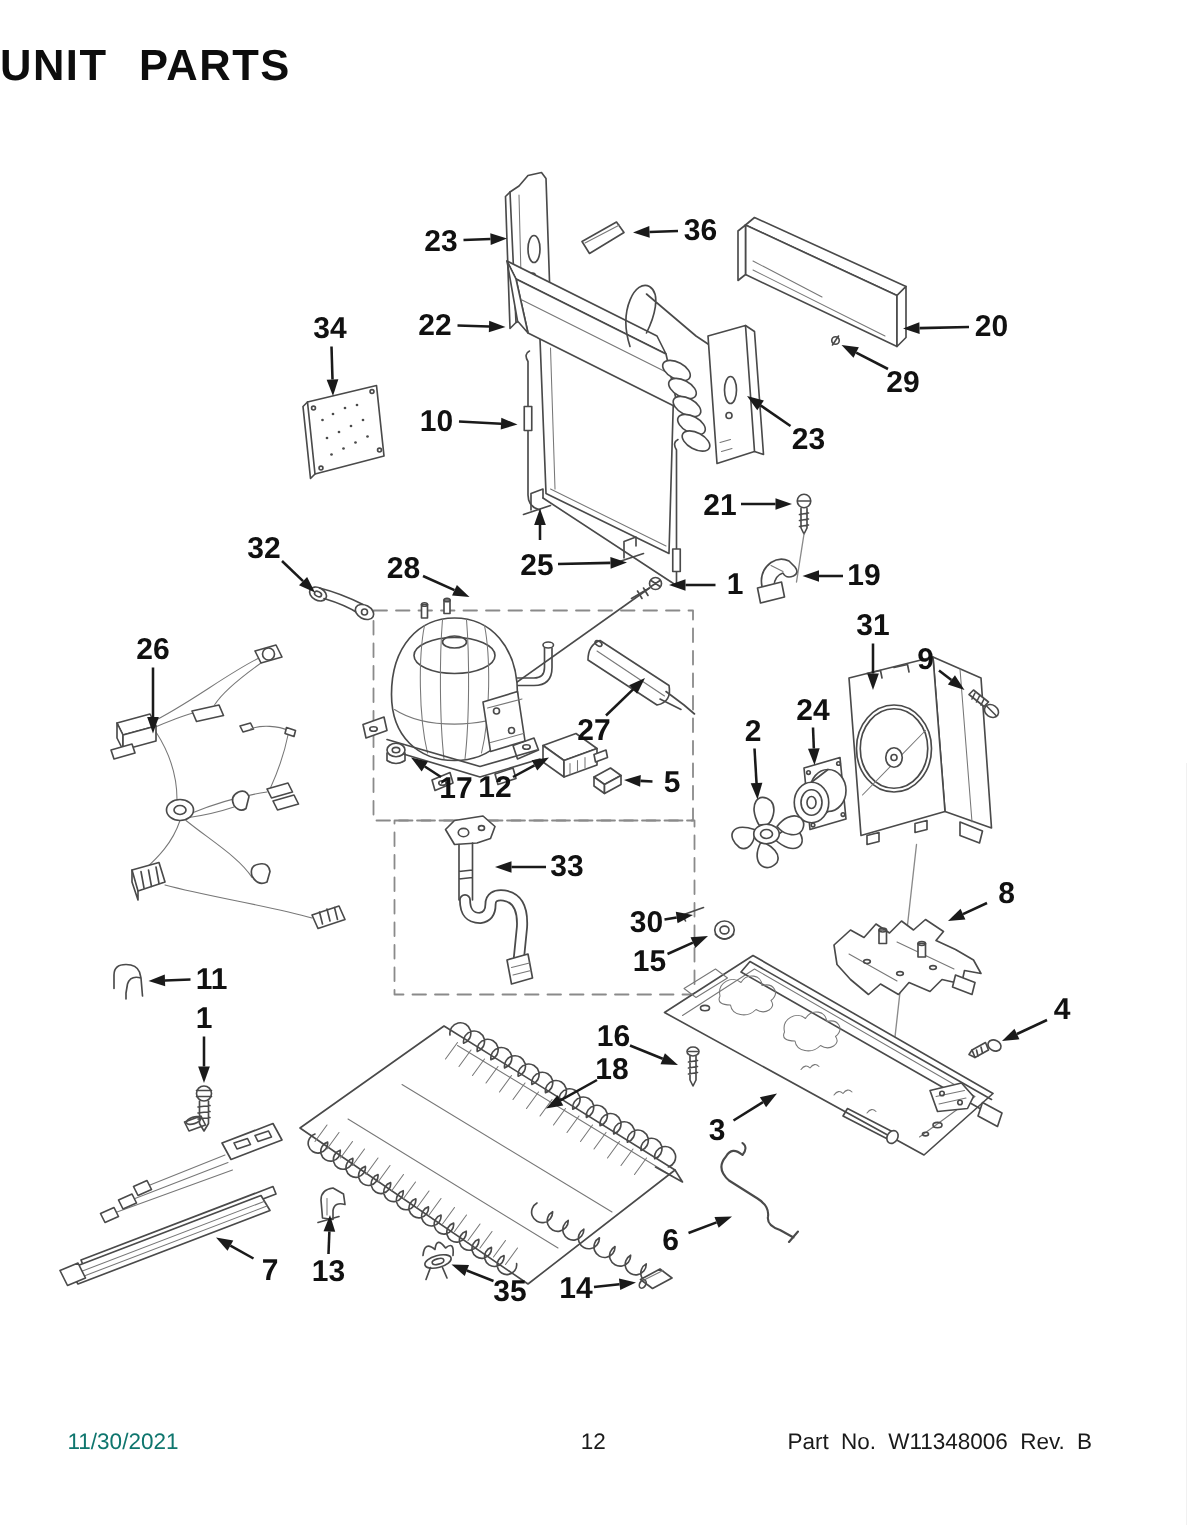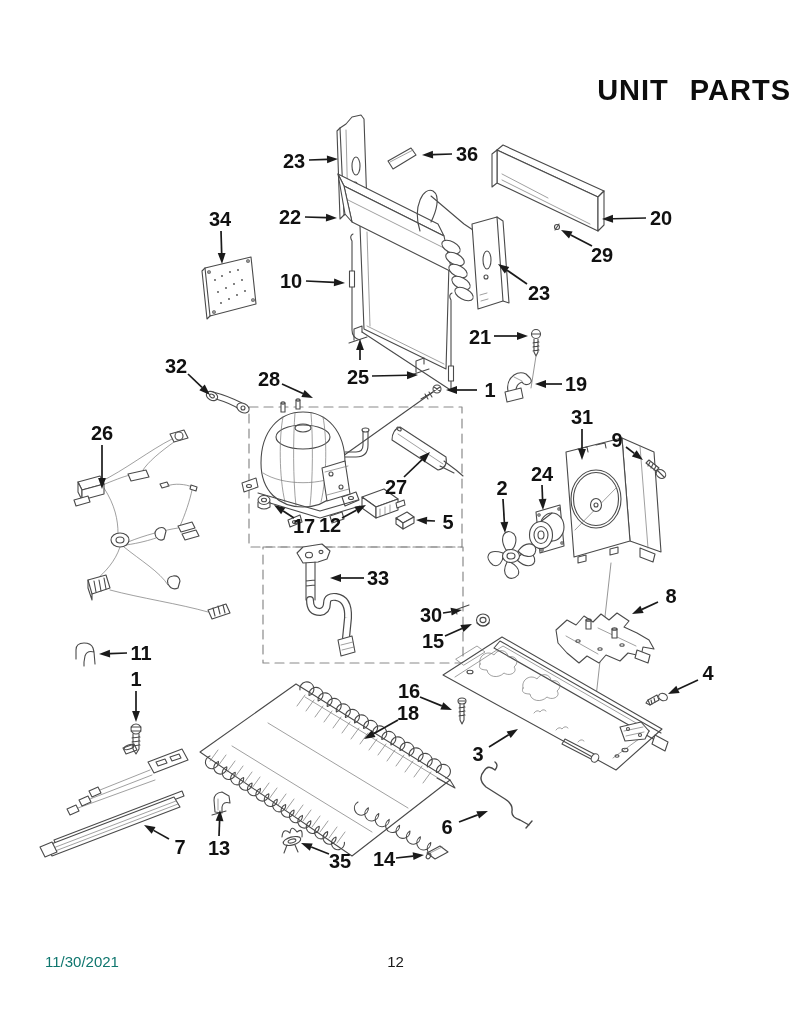--- a/index.html
+++ b/index.html
@@ -1,19 +1,19 @@
 <!DOCTYPE html>
 <html><head>
 <meta charset="utf-8">
 <style>
   html,body{margin:0;padding:0;background:#e8e8e8;}
   .page{position:relative;width:791px;height:1024px;background:#ffffff;margin:0 auto;
         font-family:"Liberation Sans",sans-serif;overflow:hidden;}
-  .title{position:absolute;top:28px;left:0;width:100%;text-align:right;
-         font-size:29px;font-weight:bold;letter-spacing:1px;word-spacing:12px;color:#0d0d0d;margin-top:46px;}
+  .title{position:absolute;top:28px;left:0;width:100%;text-align:left;
+         font-size:29px;font-weight:bold;letter-spacing:1px;word-spacing:12px;color:#0d0d0d;}
   .footer-date{position:absolute;left:45px;top:953px;font-size:15px;color:#0f766e;}
   .footer-page{position:absolute;left:0;top:953px;width:100%;text-align:center;font-size:15px;color:#1a1a1a;}
   .footer-part{position:absolute;right:63px;top:953px;font-size:15px;color:#1a1a1a;word-spacing:4px;}
   svg.diagram{position:absolute;left:0;top:0;}
   .art path,.art line,.art ellipse,.art circle,.art rect,.art polyline{
       stroke:#4a4a4a;stroke-width:1.1;fill:none;stroke-linejoin:round;stroke-linecap:round;}
   .art .f{fill:#ffffff;}
   .art .thin{stroke:#777;stroke-width:0.7;}
   .art .lead{stroke:#8a8a8a;stroke-width:0.9;}
   .art .dash{stroke:#8a8a8a;stroke-width:1.2;stroke-dasharray:9 6;fill:none;}
@@ -599,13 +599,14 @@
         </g>
         <g>
           <line x1="360" y1="360" x2="360" y2="350" stroke="#1a1a1a" stroke-width="1.7"></line>
           <polygon fill="#1a1a1a" points="360,339 363.9,350 356.1,350"></polygon>
         </g>
       </g>
   </svg>
 
   <div class="footer-date">11/30/2021</div>
   <div class="footer-page">12</div>
+  <div class="footer-part">Part No.  W11348006   Rev.  B</div>
 </div>
 
 </body></html>

